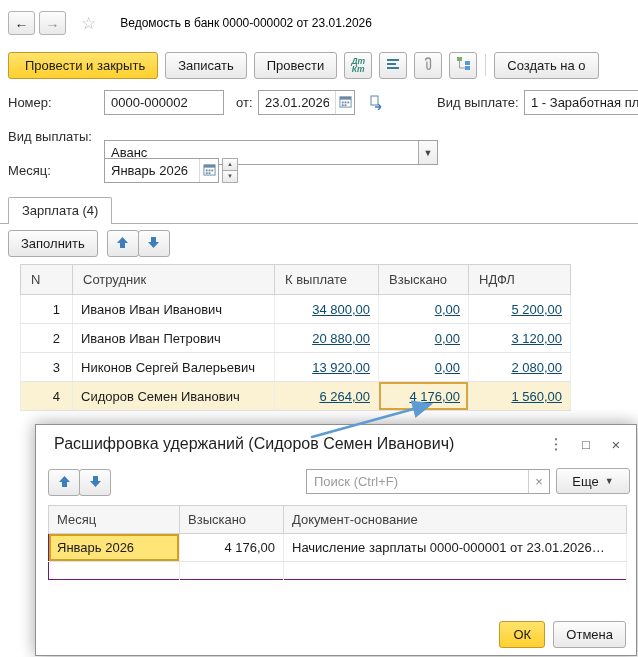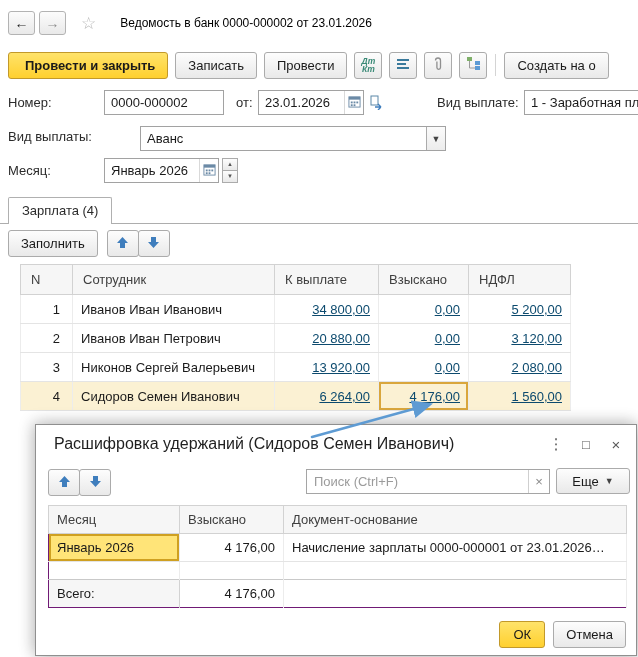--- a/index.html
+++ b/index.html
@@ -13,45 +13,45 @@
            background:linear-gradient(#fcfcfc,#e9e9e9);border:1px solid #b3b3b3;border-radius:3px;
            font-size:14px;color:#222;cursor:pointer;padding:0;}
   .nav-btn .fwd{color:#8d8d8d;}
   .star{margin-left:11px;font-size:17px;color:#b9b9b9;cursor:pointer;}
   .title{margin:0 0 0 24px;font-size:12px;font-weight:400;color:#000;white-space:nowrap;}
 
   
   .toolbar{position:absolute;top:48px;left:0;right:0;height:34px;display:flex;align-items:center;padding-left:8px;gap:7px;}
   .btn{height:27px;padding:0 12px;background:linear-gradient(#fdfdfd,#e9e9e9);border:1px solid #ababab;
        border-radius:3px;font-size:13px;color:#1a1a1a;cursor:pointer;white-space:nowrap;}
-  .btn.primary{background:linear-gradient(#ffe36a,#ffd02f);border-color:#c2992a;font-weight:700;padding-left:16px;}
+  .btn.primary{background:linear-gradient(#ffe36a,#ffd02f);border-color:#c2992a;font-weight:400;padding-left:16px;}
   .icon-btn{width:28px;padding:0;display:inline-flex;align-items:center;justify-content:center;}
   .dtkt{display:flex;flex-direction:column;line-height:8px;font-size:8.5px;font-weight:700;color:#3a8a77;}
   .vsep{width:1px;height:22px;background:#d4d4d4;margin:0 1px;}
 
   
   .flabel{position:absolute;line-height:25px;color:#2b2b2b;white-space:nowrap;}
   .field{position:absolute;height:25px;display:flex;align-items:stretch;border:1px solid #a2a2a2;background:#fff;box-sizing:border-box;}
   .field input{flex:1;min-width:0;border:none;outline:none;padding:0 6px;font-family:"Liberation Sans",sans-serif;
                font-size:13px;color:#1a1a1a;background:transparent;}
   .fbtn{width:19px;display:flex;align-items:center;justify-content:center;border:none;border-left:1px solid #d9d9d9;
         background:#fff;cursor:pointer;padding:0;}
   .fbtn.drop{background:linear-gradient(#fbfbfb,#ececec);border-left:1px solid #ababab;font-size:9px;color:#444;}
   .spin{position:absolute;width:16px;height:25px;display:flex;flex-direction:column;box-sizing:border-box;}
   .spin button{flex:1;border:1px solid #ababab;background:linear-gradient(#fdfdfd,#e9e9e9);font-size:6px;color:#555;
                padding:0;line-height:5px;cursor:pointer;}
   .spin button + button{border-top:none;}
   .ghost-btn{position:absolute;width:22px;height:22px;border:none;background:none;padding:0;cursor:pointer;
              display:flex;align-items:center;justify-content:center;}
 
   #lbl-number{left:8px;top:90px;}   #fld-number{left:104px;top:90px;width:120px;}
-  #lbl-date{left:236px;top:90px;}   #fld-date{left:258px;top:90px;width:106px;justify-content:center;}
+  #lbl-date{left:236px;top:90px;}   #fld-date{left:258px;top:90px;width:97px;justify-content:center;}
   #btn-related{left:366px;top:92px;}
   #lbl-income{left:437px;top:90px;} #fld-income{left:524px;top:90px;width:140px;}
-  #lbl-paytype{left:8px;top:124px;} #fld-paytype{left:104px;top:126px;width:306px;margin-left:36px;}
+  #lbl-paytype{left:8px;top:124px;} #fld-paytype{left:104px;top:140px;width:334px;}
   #lbl-month{left:8px;top:158px;}   #fld-month{left:104px;top:158px;width:115px;}
   #spin-month{left:222px;top:158px;}
 
   
   .tabs{position:absolute;top:194px;left:0;right:0;height:30px;padding-left:8px;display:flex;align-items:flex-end;}
   .tabs::after{content:"";position:absolute;left:0;right:0;bottom:0;height:1px;background:#adadad;}
   .tab{position:relative;z-index:1;border:1px solid #b0b0b0;border-bottom:none;background:#efefef;
        padding:5px 13px 4px;margin-right:3px;margin-bottom:1px;border-radius:2px 2px 0 0;color:#2a2a2a;cursor:pointer;}
   .tab.active{background:#fff;z-index:2;margin-bottom:0;padding-bottom:6px;}
 
@@ -357,25 +357,20 @@
       <tr class="data">
         <td class="sel">Январь 2026</td>
         <td class="num">4 176,00</td>
         <td>Начисление зарплаты 0000-000001 от 23.01.2026…</td>
       </tr>
       <tr class="spacer">
         <td></td>
           <td></td>
           <td></td>
       </tr>
-      <tr class="total">
-        <td>Всего:</td>
-        <td class="num">4 176,00</td>
-        <td></td>
-      </tr>
     </tbody>
   </table>
 
   <div class="dlg-footer">
     <button class="btn ok">ОК</button>
     <button class="btn">Отмена</button>
   </div>
 </div>
 
 <svg class="callout" width="150" height="48" viewBox="0 0 150 48">

